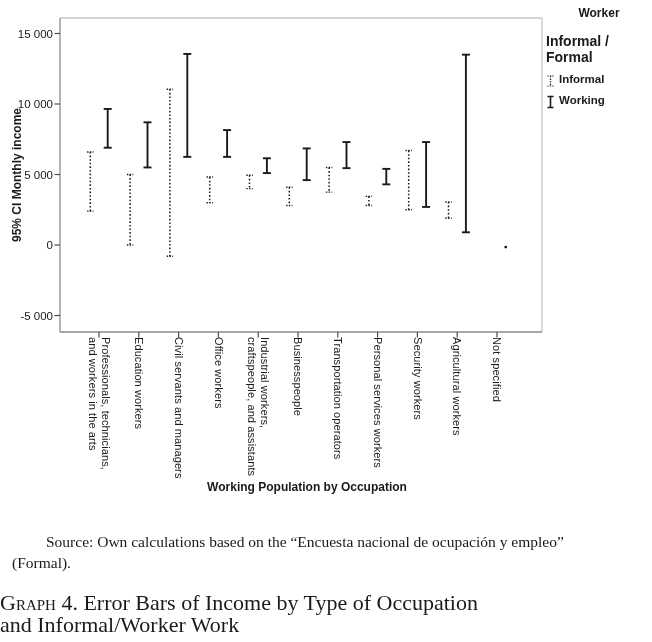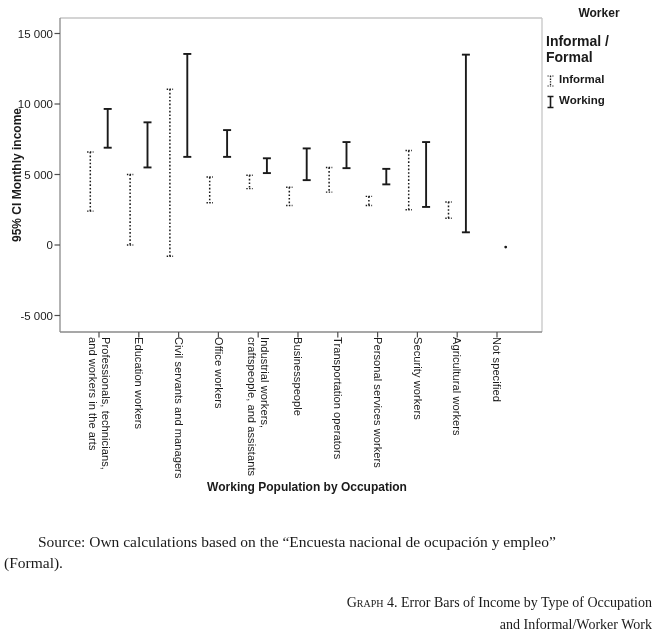--- a/index.html
+++ b/index.html
@@ -18,26 +18,26 @@
              white-space:pre;font-size:11px;line-height:12.5px;color:#1a1a1a;
              transform:translateX(-50%);letter-spacing:0.1px;}
   
   #legend{position:absolute;left:546px;top:6px;width:106px;}
   #legend-title{font-size:12px;font-weight:bold;text-align:center;margin:0 0 13px 0;}
   #legend-subtitle{font-size:14px;font-weight:bold;margin:0 0 8px 0;}
   .legend-item{display:flex;align-items:flex-start;gap:4px;margin:0 0 5px 0;
                font-size:11.5px;font-weight:bold;}
   .legend-item svg{flex:0 0 auto;}
   
-  #source{position:absolute;left:0;top:531px;width:589px;
+  #source{position:absolute;left:8px;top:531px;width:589px;
           font-family:"Liberation Serif",serif;font-size:15.5px;line-height:21px;}
   #source .l1{margin-left:38px;}
   #source .l2{margin-left:4px;}
-  #caption{position:absolute;left:0;top:592px;width:652px;text-align:right;
-           font-family:"Liberation Serif",serif;font-size:14px;line-height:21.5px;}
+  #caption{position:absolute;left:0;top:592px;width:652px;text-align:left;
+           font-family:"Liberation Serif",serif;font-size:22px;line-height:21.5px;}
   .smallcaps{font-variant:small-caps;}
 </style>
 </head>
 <body>
 
 <div id="page">
 
   <svg id="plot-svg" width="652" height="510" viewBox="0 0 652 510">
       <line x1="60" y1="18" x2="542" y2="18" stroke="#c6c6c6" stroke-width="1.3"></line>
       <line x1="542" y1="18" x2="542" y2="332" stroke="#c6c6c6" stroke-width="1.3"></line>

